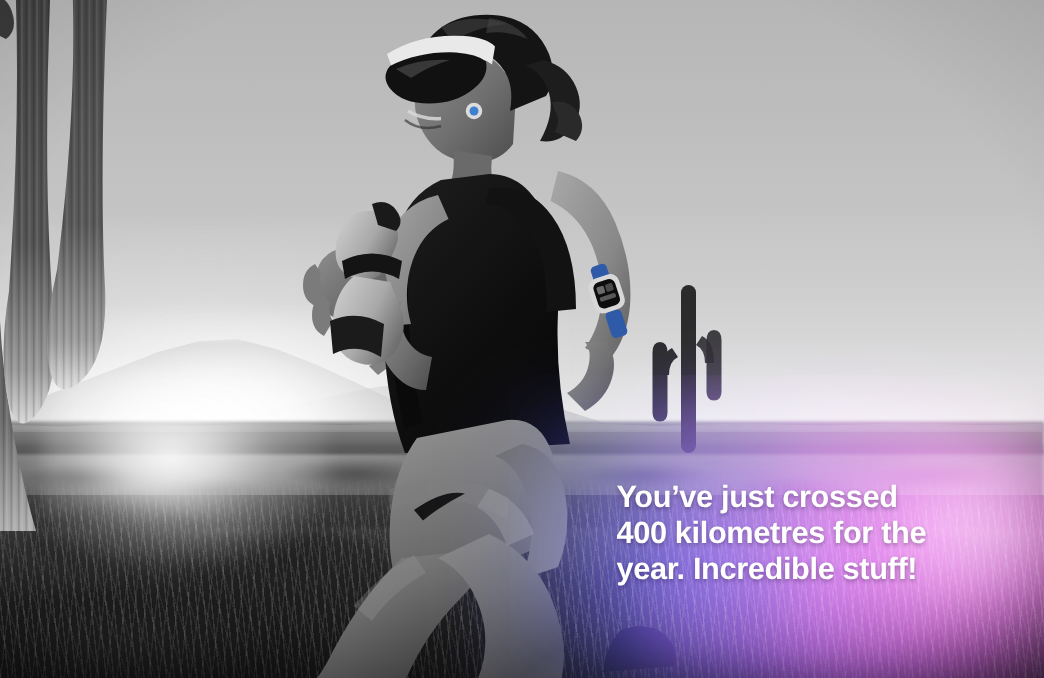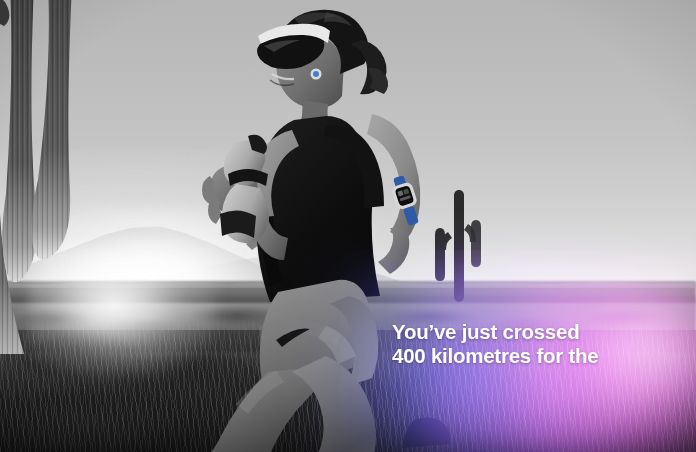--- a/index.html
+++ b/index.html
@@ -249,21 +249,21 @@
        rgba(190,90,175,0.14) 100%);
     filter: blur(16px);
     mix-blend-mode: screen;
     mask-image: radial-gradient(ellipse 70% 80% at 55% 50%, #000 0%, #000 52%, rgba(0,0,0,0.25) 80%, transparent 100%);
     -webkit-mask-image: radial-gradient(ellipse 70% 80% at 55% 50%, #000 0%, #000 52%, rgba(0,0,0,0.25) 80%, transparent 100%);
   }
 
   
   .message {
     position: absolute;
-    left: 392px;
+    left: 411px;
     top: 320px;
     width: 262px;
   }
   .message .line {
     display: block;
     color: #ffffff;
     font-family: "Liberation Sans", sans-serif;
     font-size: 20.5px;
     font-weight: bold;
     line-height: 24.2px;
@@ -476,15 +476,16 @@
     <div class="glow-violet"></div>
     <div class="glow-magenta"></div>
     <div class="glow-pinkhot"></div>
   </div>
 
   <div class="vignette"></div>
 
   <div class="message">
     <span class="line">You’ve just crossed</span>
     <span class="line">400 kilometres for the</span>
+    <span class="line">year. Incredible stuff!</span>
   </div>
 
 </div>
 
 </body></html>

